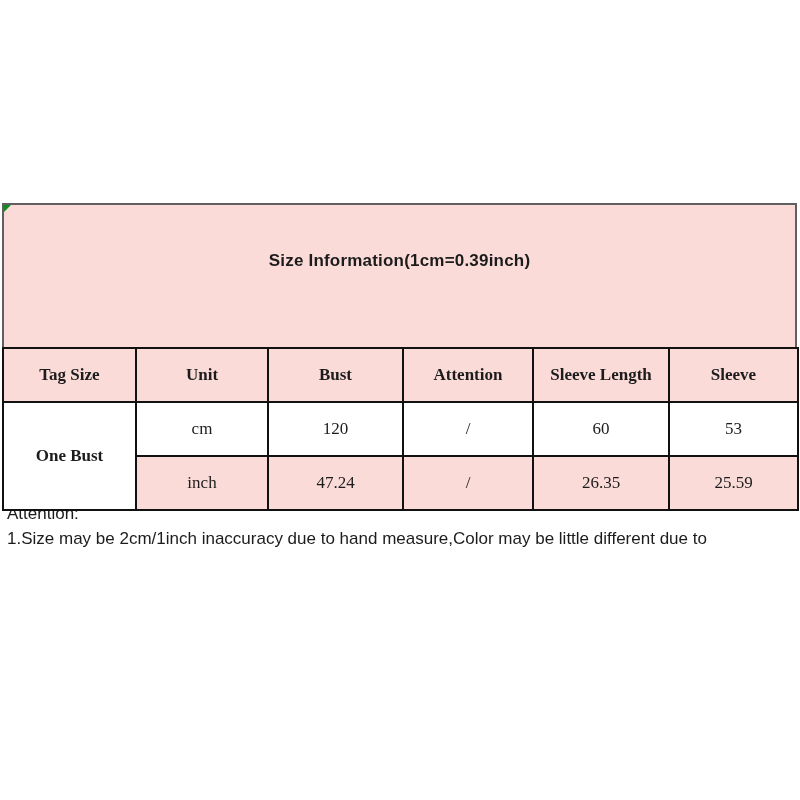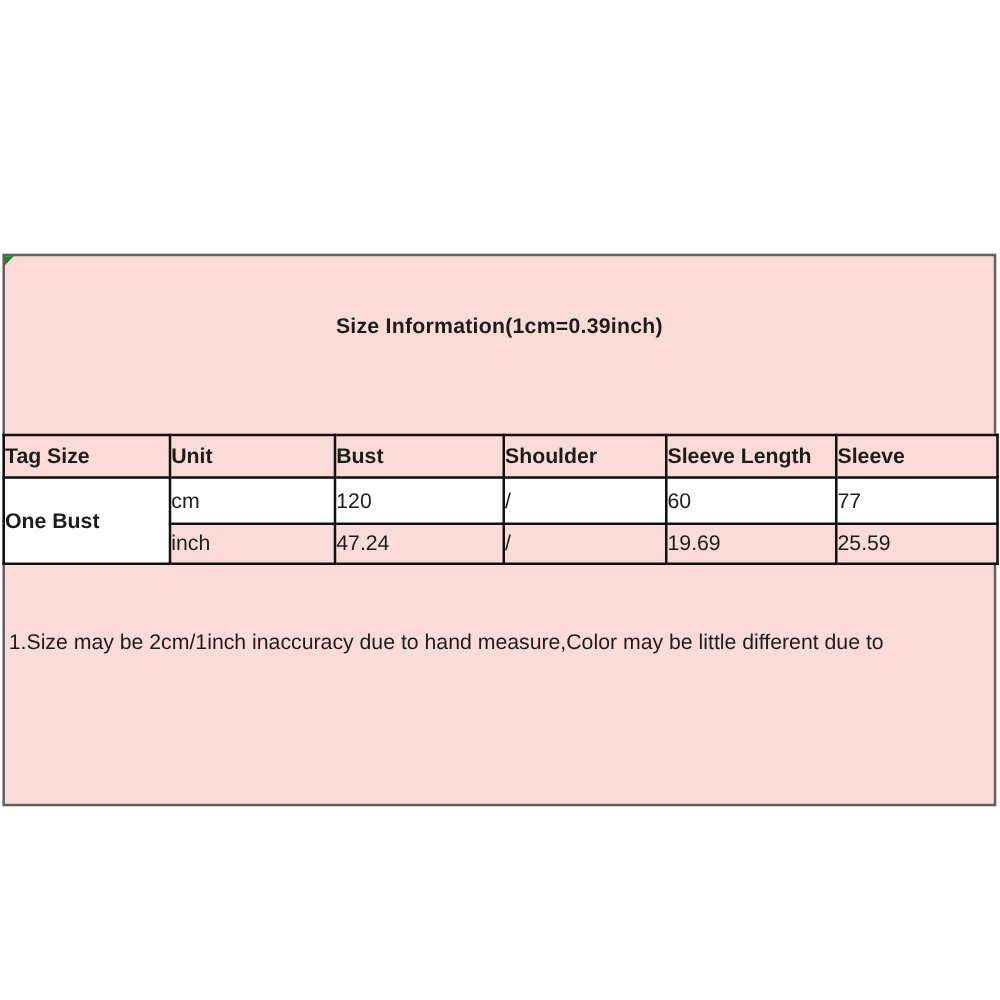--- a/index.html
+++ b/index.html
@@ -18,21 +18,21 @@
     color: var(--text);
     position: relative;
     overflow: hidden;
   }
   .page { position: absolute; inset: 0; }
 
   
   .panel {
     position: absolute;
     left: 2px; top: 203px;
-    width: 795px; height: 442px;
+    width: 795px; height: 276px;
     background: var(--pink);
     border: 2px solid var(--panel-border);
   }
   .corner {
     position: absolute;
     left: 0; top: 0;
     width: 0; height: 0;
     border-top: 7px solid var(--green);
     border-right: 7px solid transparent;
   }
@@ -55,26 +55,27 @@
   table.size-table {
     position: absolute;
     left: 2px; top: 347px;
     width: 795px;
     border-collapse: collapse;
     table-layout: fixed;
     background: var(--pink);
   }
   table.size-table th, table.size-table td {
     border: 2px solid var(--table-border);
-    text-align: left;
+    text-align: center;
     vertical-align: middle;
     font-size: 17px;
-    padding: 0;
+    padding: 16px;
     overflow: hidden;
     white-space: nowrap;
+    font-family: Liberation Serif, serif;
   }
   table.size-table th { font-weight: bold; background: var(--pink); }
   tr.row-head   { height: 34px; }
   tr.row-cm     { height: 37px; }
   tr.row-inch   { height: 32px; }
   tr.row-cm td  { background: #ffffff; }
   tr.row-inch td{ background: var(--pink); }
   td.one-size {
     background: #ffffff !important;
     font-weight: bold;
@@ -93,53 +94,54 @@
 </head>
 <body>
 
 <div class="page">
 
   <div class="panel">
     <div class="corner"></div>
     <div class="title">Size Information(1cm=0.39inch)</div>
 
     <div class="attention">
+      <div>Attention:</div>
       <div>1.Size may be 2cm/1inch inaccuracy due to hand measure,Color may be little different due to</div>
     </div>
   </div>
 
   <table class="size-table">
     <colgroup>
       <col style="width:133px">
         <col style="width:132px">
         <col style="width:135px">
       <col style="width:130px">
         <col style="width:136px">
         <col style="width:129px">
     </colgroup>
     <tbody>
       <tr class="row-head">
         <th>Tag Size</th>
         <th>Unit</th>
         <th>Bust</th>
-        <th>Shoulder</th>
+        <th>Attention</th>
         <th>Sleeve Length</th>
         <th>Sleeve</th>
       </tr>
       <tr class="row-cm">
         <td class="one-size" rowspan="2">One Bust</td>
         <td>cm</td>
         <td>120</td>
         <td>/</td>
         <td>60</td>
-        <td>77</td>
+        <td>53</td>
       </tr>
       <tr class="row-inch">
         <td>inch</td>
         <td>47.24</td>
         <td>/</td>
-        <td>19.69</td>
+        <td>26.35</td>
         <td>25.59</td>
       </tr>
     </tbody>
   </table>
 
 </div>
 
 </body></html>

